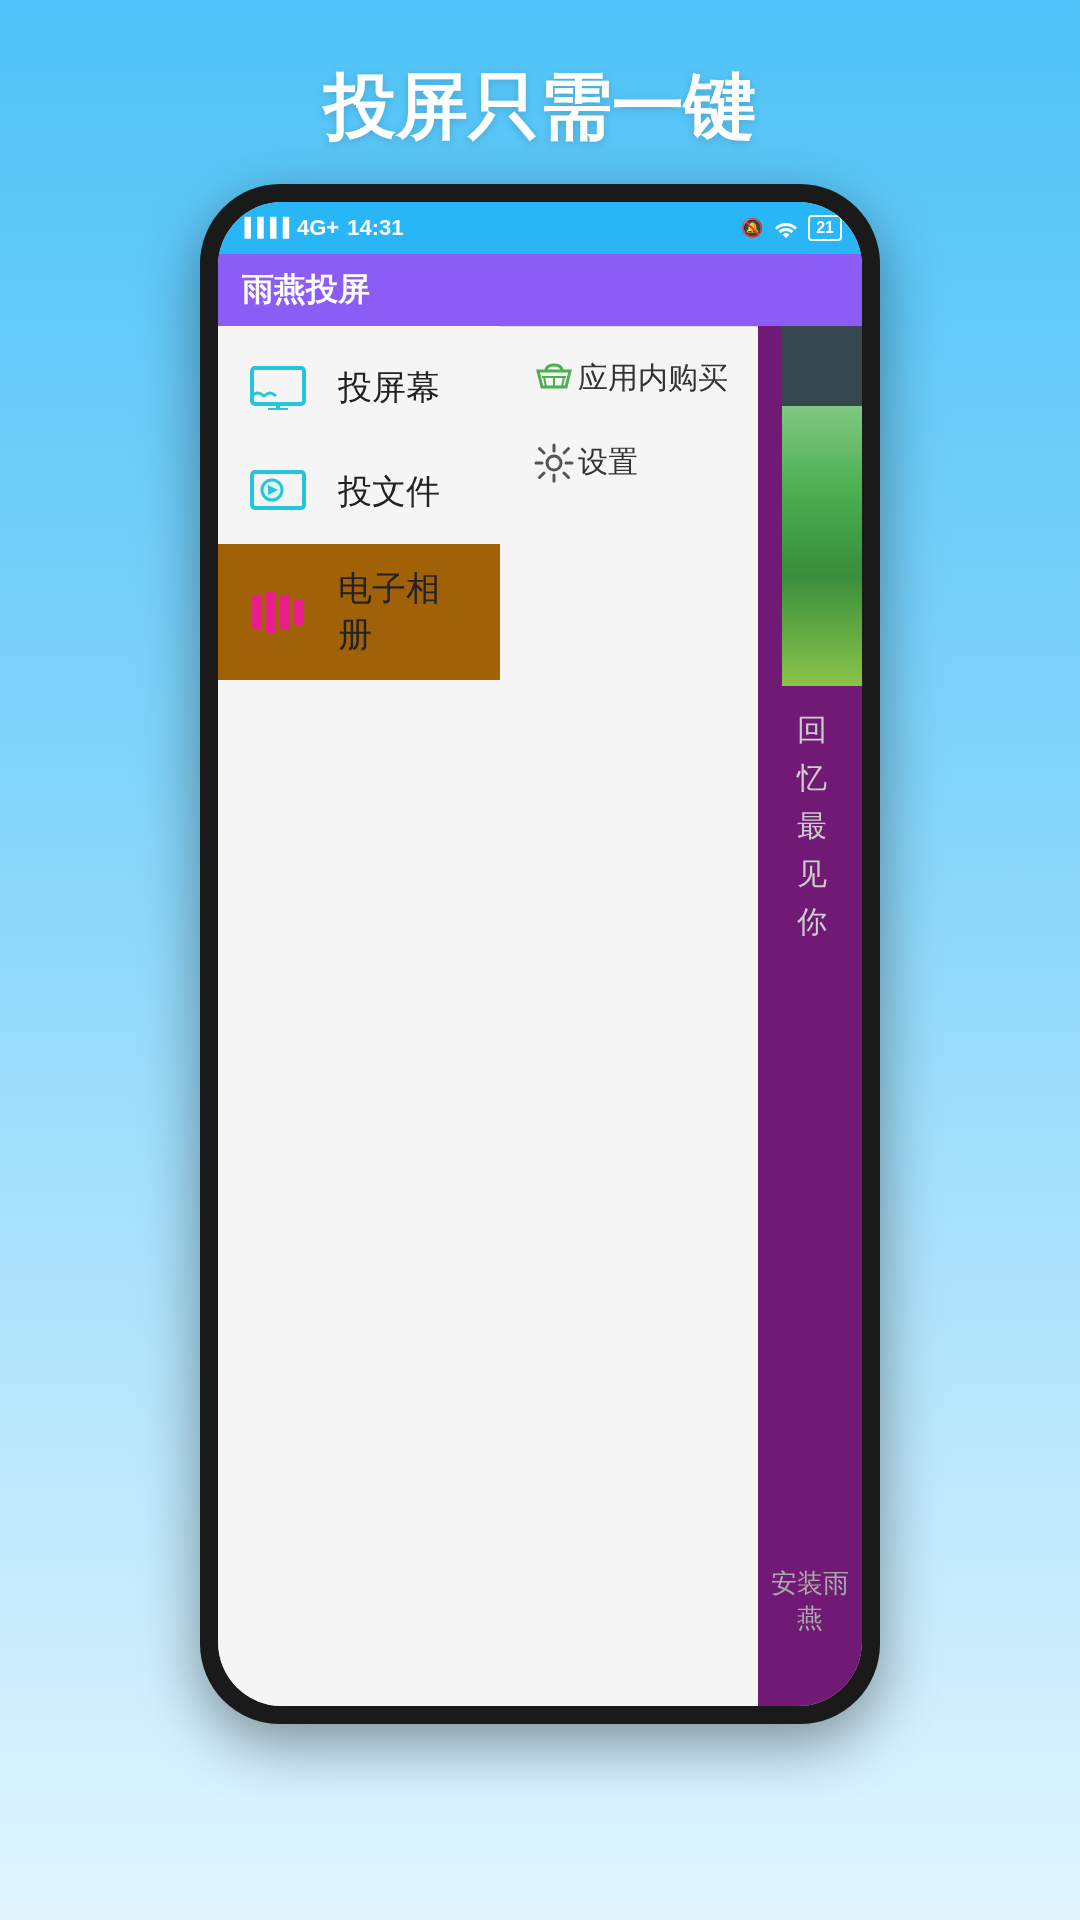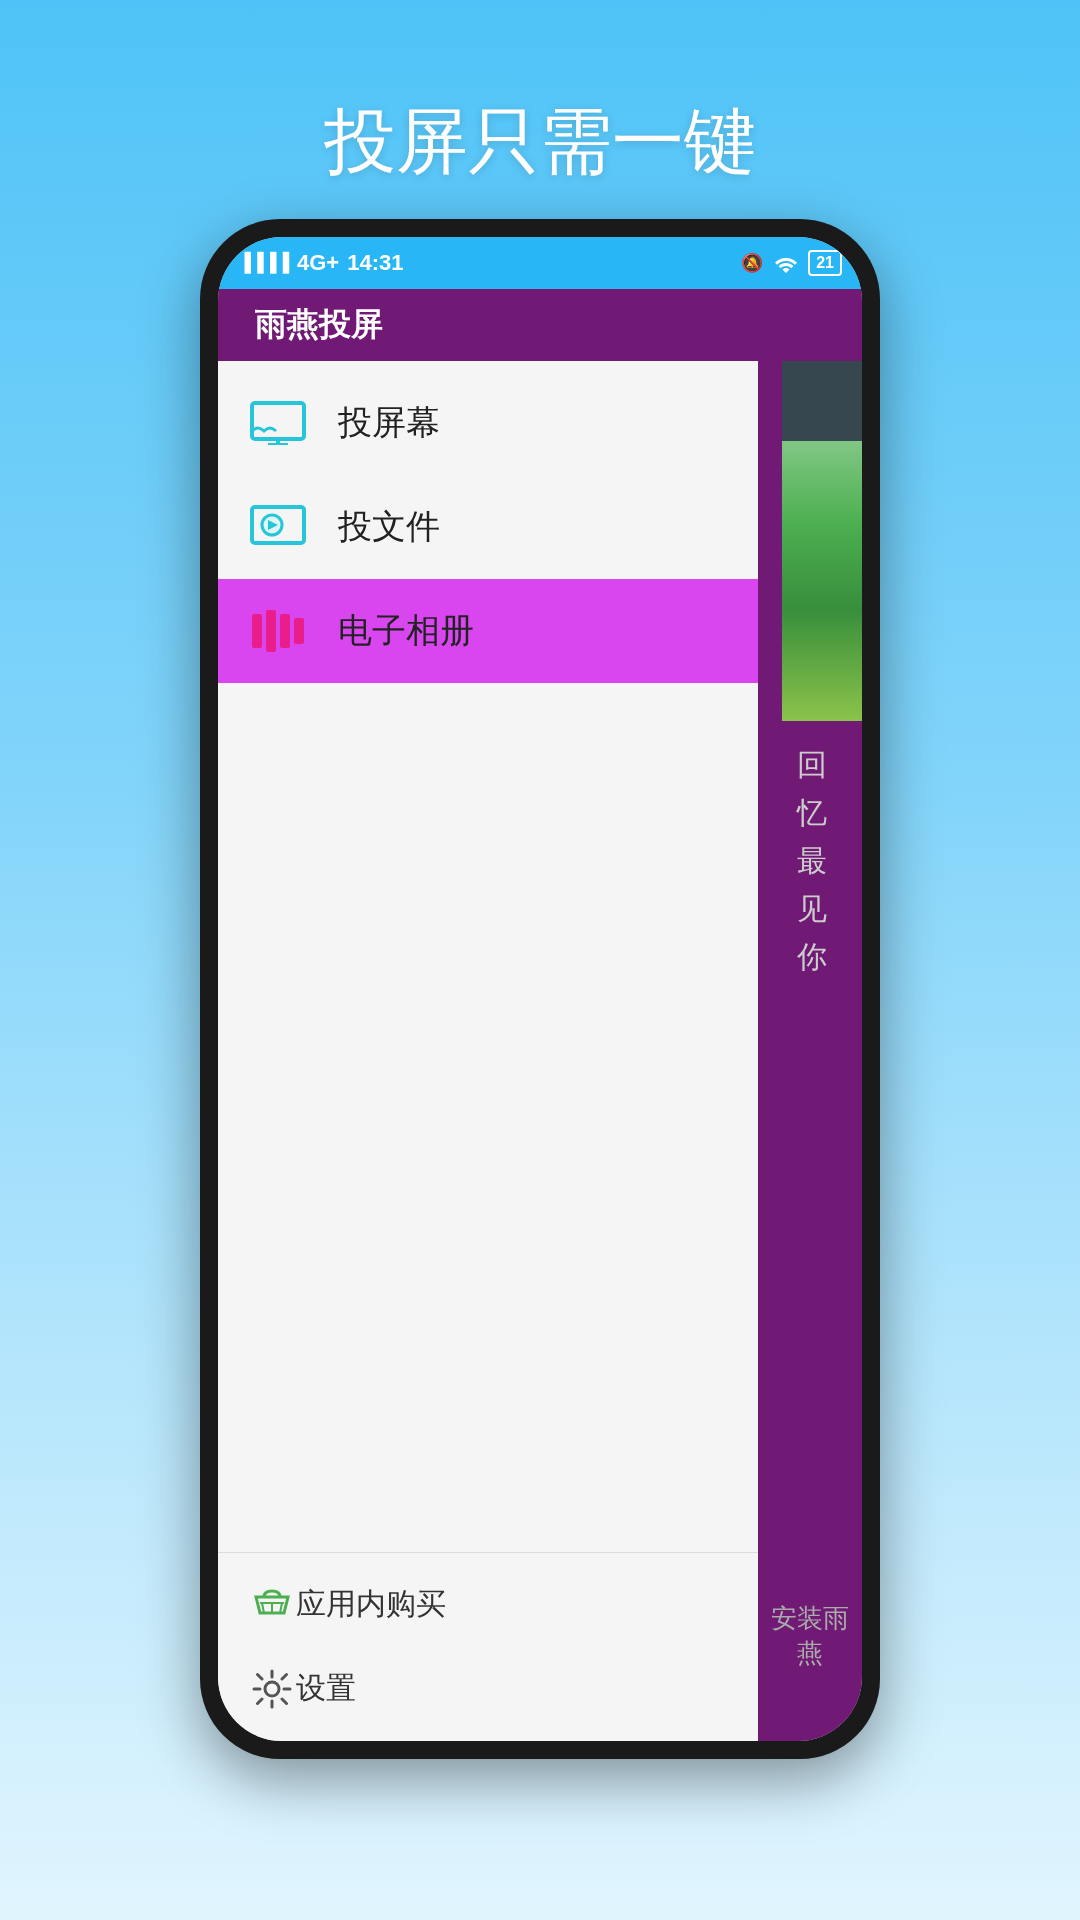--- a/index.html
+++ b/index.html
@@ -9,25 +9,25 @@
       background: linear-gradient(180deg, #4fc3f7 0%, #81d4fa 40%, #b3e5fc 70%, #e1f5fe 100%);
       display: flex;
       flex-direction: column;
       align-items: center;
       font-family: 'Arial', sans-serif;
       overflow: hidden;
     }
 
     
     .top-text {
-      margin-top: 95px;
+      margin-top: 60px;
       text-align: left;
       color: white;
       font-size: 72px;
-      font-weight: normal;
+      font-weight: bold;
       line-height: 1.3;
       text-shadow: 0 2px 8px rgba(0,0,0,0.15);
     }
 
     
     .phone-shell {
       margin-top: 30px;
       width: 680px;
       height: 1540px;
       background: #1a1a1a;
@@ -75,62 +75,62 @@
     .battery-icon {
       border: 2px solid white;
       border-radius: 4px;
       padding: 2px 6px;
       font-size: 16px;
       position: relative;
     }
 
     
     .app-bar {
-      background: #701a75;
+      background: #8b5cf6;
       height: 72px;
       display: flex;
       align-items: center;
-      padding: 0 37px;
+      padding: 0 24px;
     }
     .app-title {
       color: white;
       font-size: 32px;
       font-weight: bold;
     }
 
     
     .content-area {
       display: flex;
       height: calc(100% - 124px);
     }
 
     
     .drawer {
       width: 540px;
       height: 100%;
       background: #f5f5f5;
       display: flex;
-      flex-direction: column;
+      flex-direction: row;
       z-index: 10;
     }
 
     .drawer-nav {
       flex: 1;
       padding-top: 10px;
     }
 
     .nav-item {
       display: flex;
       align-items: center;
       padding: 22px 30px;
       cursor: pointer;
       gap: 30px;
     }
     .nav-item.active {
-      background: #d946ef;
+      background: #a16207;
     }
     .nav-icon {
       width: 60px;
       height: 60px;
       display: flex;
       align-items: center;
       justify-content: center;
     }
     .nav-label {
       font-size: 34px;

